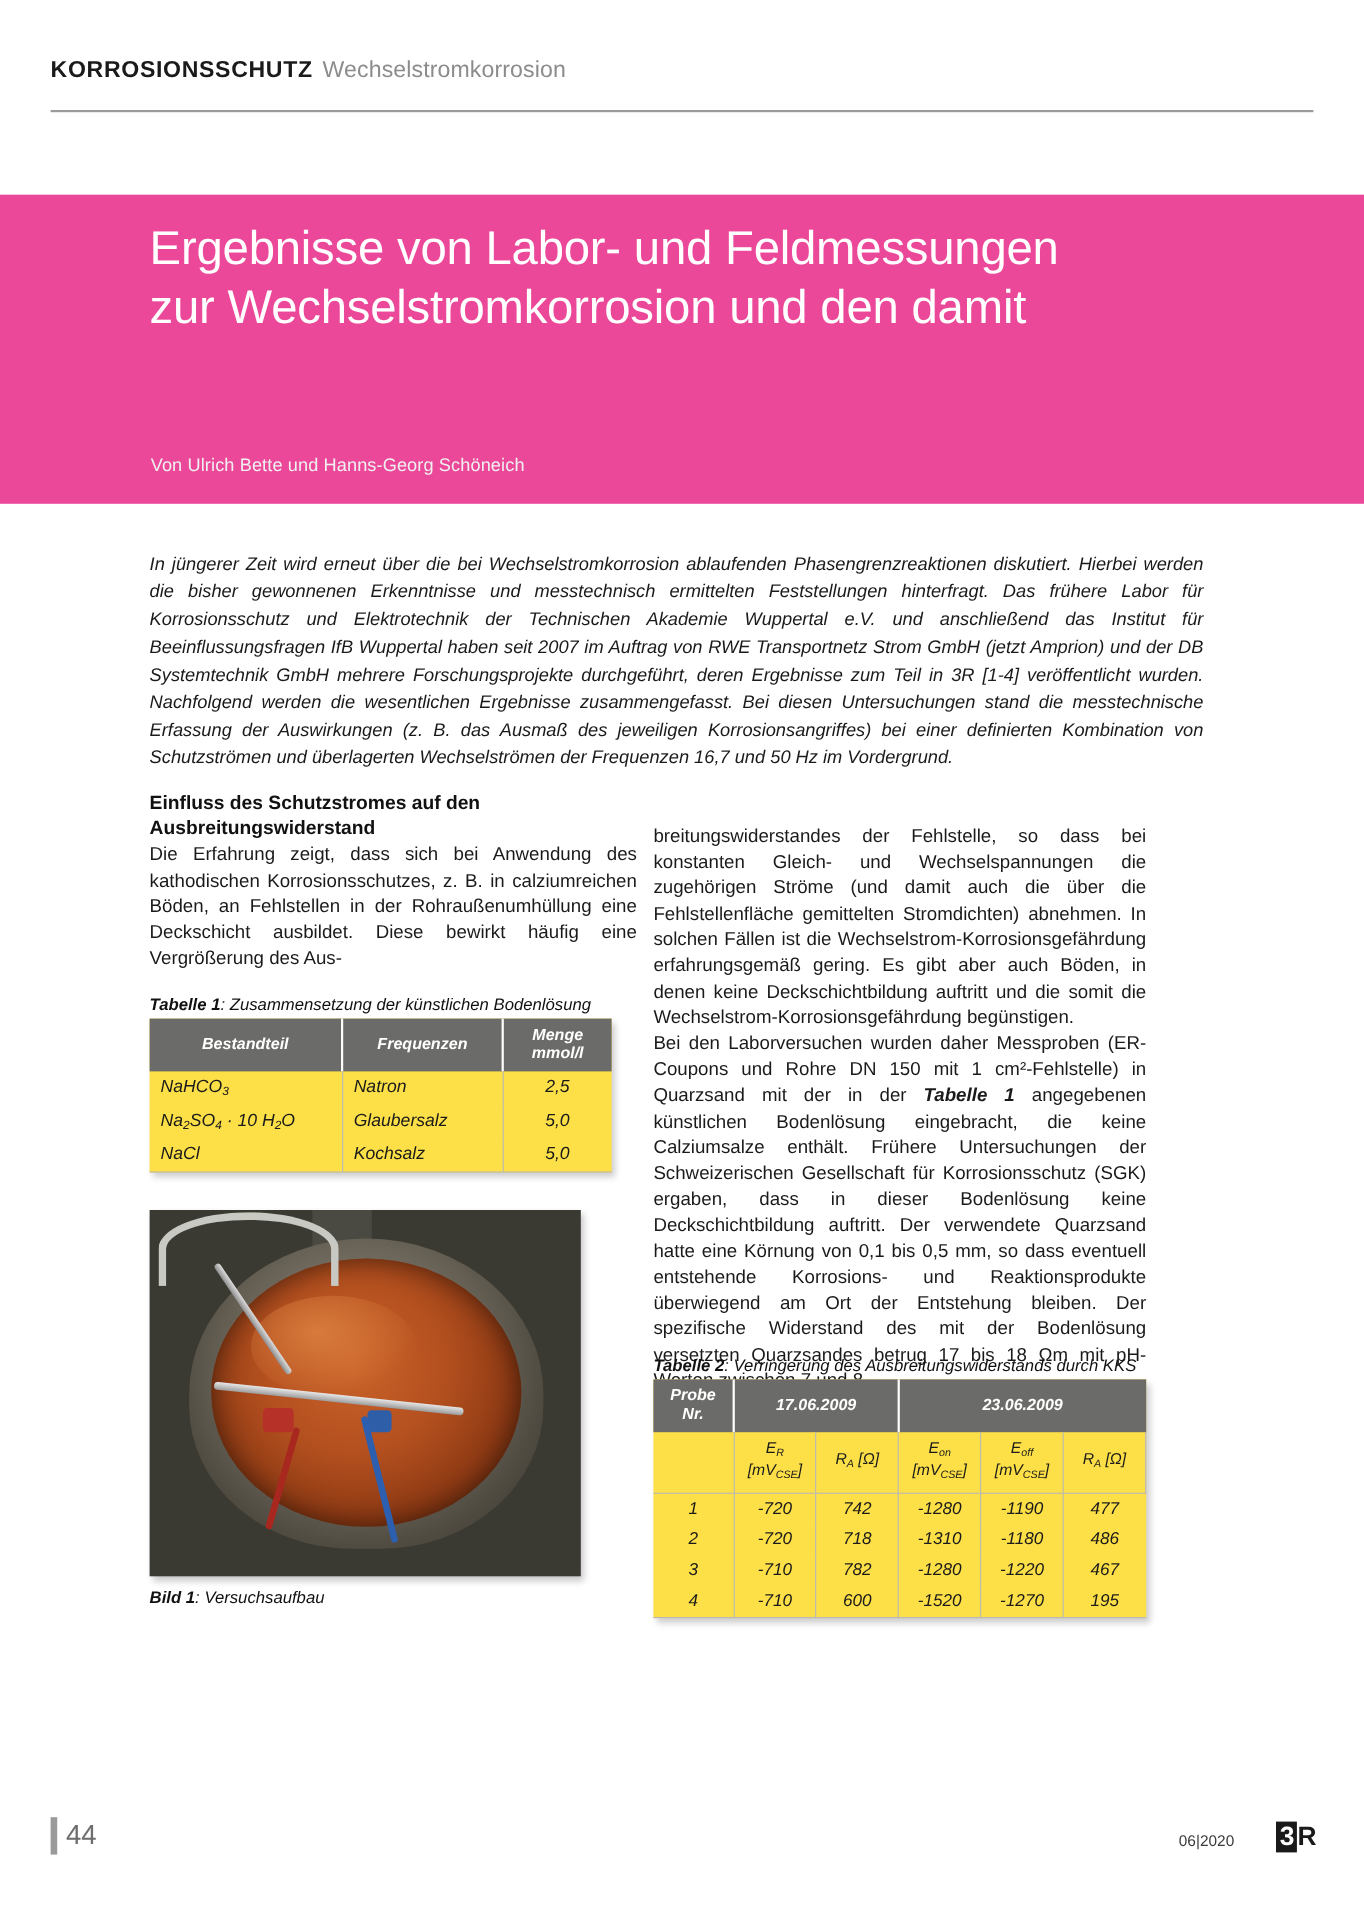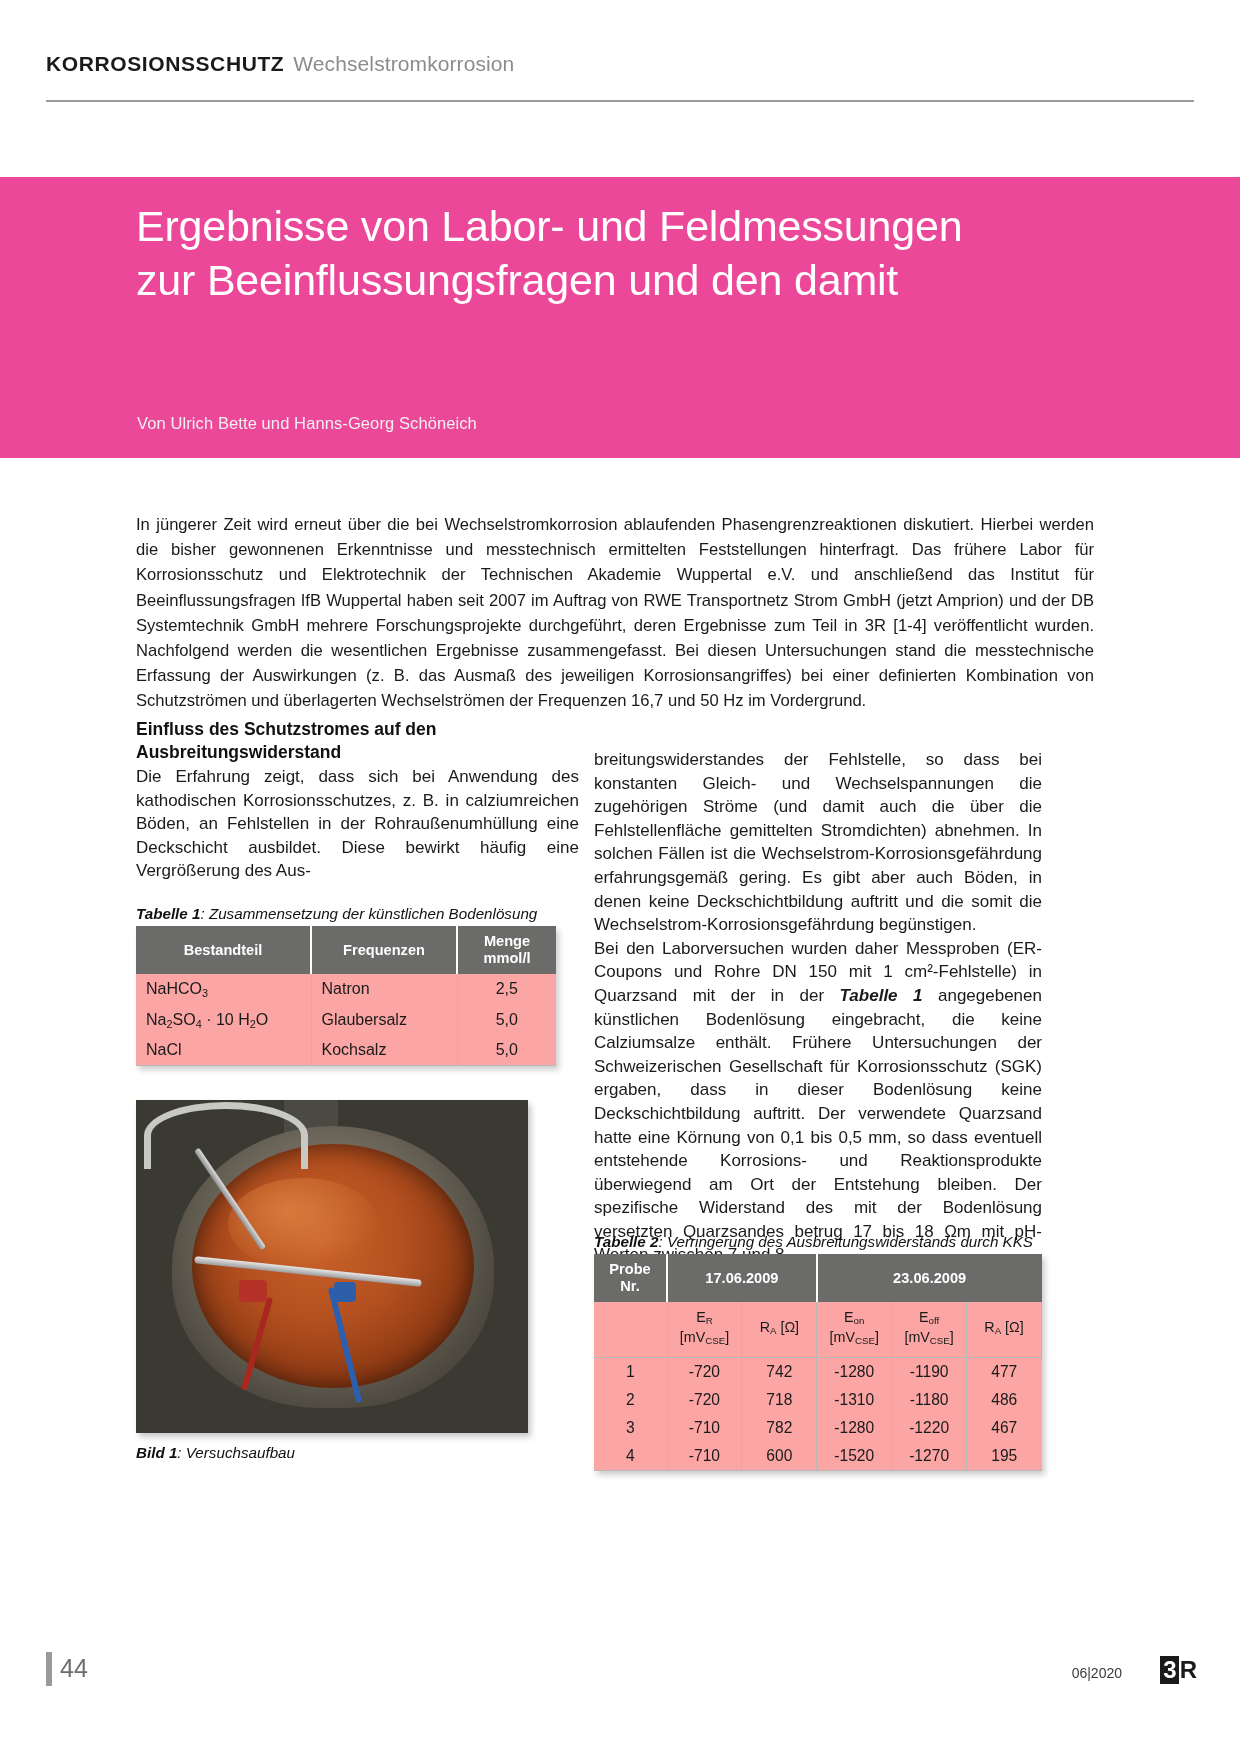--- a/index.html
+++ b/index.html
@@ -75,25 +75,25 @@
     letter-spacing: 0.1px;
     white-space: nowrap;
   }
 
   
   .abstract {
     position: absolute;
     left: 136px;
     top: 500px;
     width: 958px;
+    font-style: italic;
     font-size: 16.6px;
     line-height: 25.2px;
     text-align: justify;
     color: #1a1a1a;
-    margin-top: 12px;
   }
 
   
   .col-left {
     position: absolute;
     left: 136px;
     top: 718px;
     width: 443px;
   }
   .col-right {
@@ -130,22 +130,23 @@
   }
   .tbl-caption b {
     font-weight: bold;
     font-style: italic;
   }
 
   
   .dtable {
     border-collapse: collapse;
     table-layout: fixed;
-    background: #fca5a5;
+    background: #fde047;
     box-shadow: 3px 4px 6px rgba(0,0,0,0.20);
+    font-style: italic;
   }
   .dtable th {
     background: #6b6b69;
     color: #ffffff;
     font-size: 14.6px;
     font-weight: bold;
     line-height: 17px;
     border-right: 2px solid #ffffff;
     padding: 7px 4px;
     text-align: center;
@@ -344,21 +345,21 @@
 <body>
 
 <div class="runhead">
   <span class="runhead-strong">KORROSIONSSCHUTZ</span><span class="runhead-light">Wechselstromkorrosion</span>
 </div>
 <div class="runhead-rule"></div>
 
 <div class="title-band">
   <div class="title-text">
     <span class="title-line">Ergebnisse von Labor- und Feldmessungen</span>
-    <span class="title-line">zur Beeinflussungsfragen und den damit</span>
+    <span class="title-line">zur Wechselstromkorrosion und den damit</span>
   </div>
   <div class="byline">Von Ulrich Bette und Hanns-Georg Schöneich</div>
 </div>
 
 <div class="abstract">In jüngerer Zeit wird erneut über die bei Wechselstromkorrosion ablaufenden Phasengrenzreaktionen diskutiert. Hierbei werden die bisher gewonnenen Erkenntnisse und messtechnisch ermittelten Feststellungen hinterfragt. Das frühere Labor für Korrosionsschutz und Elektrotechnik der Technischen Akademie Wuppertal e.V. und anschließend das Institut für Beeinflussungsfragen IfB Wuppertal haben seit 2007 im Auftrag von RWE Transportnetz Strom GmbH (jetzt Amprion) und der DB Systemtechnik GmbH mehrere Forschungsprojekte durchgeführt, deren Ergebnisse zum Teil in 3R [1-4] veröffentlicht wurden. Nachfolgend werden die wesentlichen Ergebnisse zusammengefasst. Bei diesen Untersuchungen stand die messtechnische Erfassung der Auswirkungen (z. B. das Ausmaß des jeweiligen Korrosionsangriffes) bei einer definierten Kombination von Schutzströmen und überlagerten Wechselströmen der Frequenzen 16,7 und 50 Hz im Vordergrund.</div>
 
 <div class="col-left">
   <h2 class="sec-heading">
     <span>Einfluss des Schutzstromes auf den</span><br>
     <span>Ausbreitungswiderstand</span>

